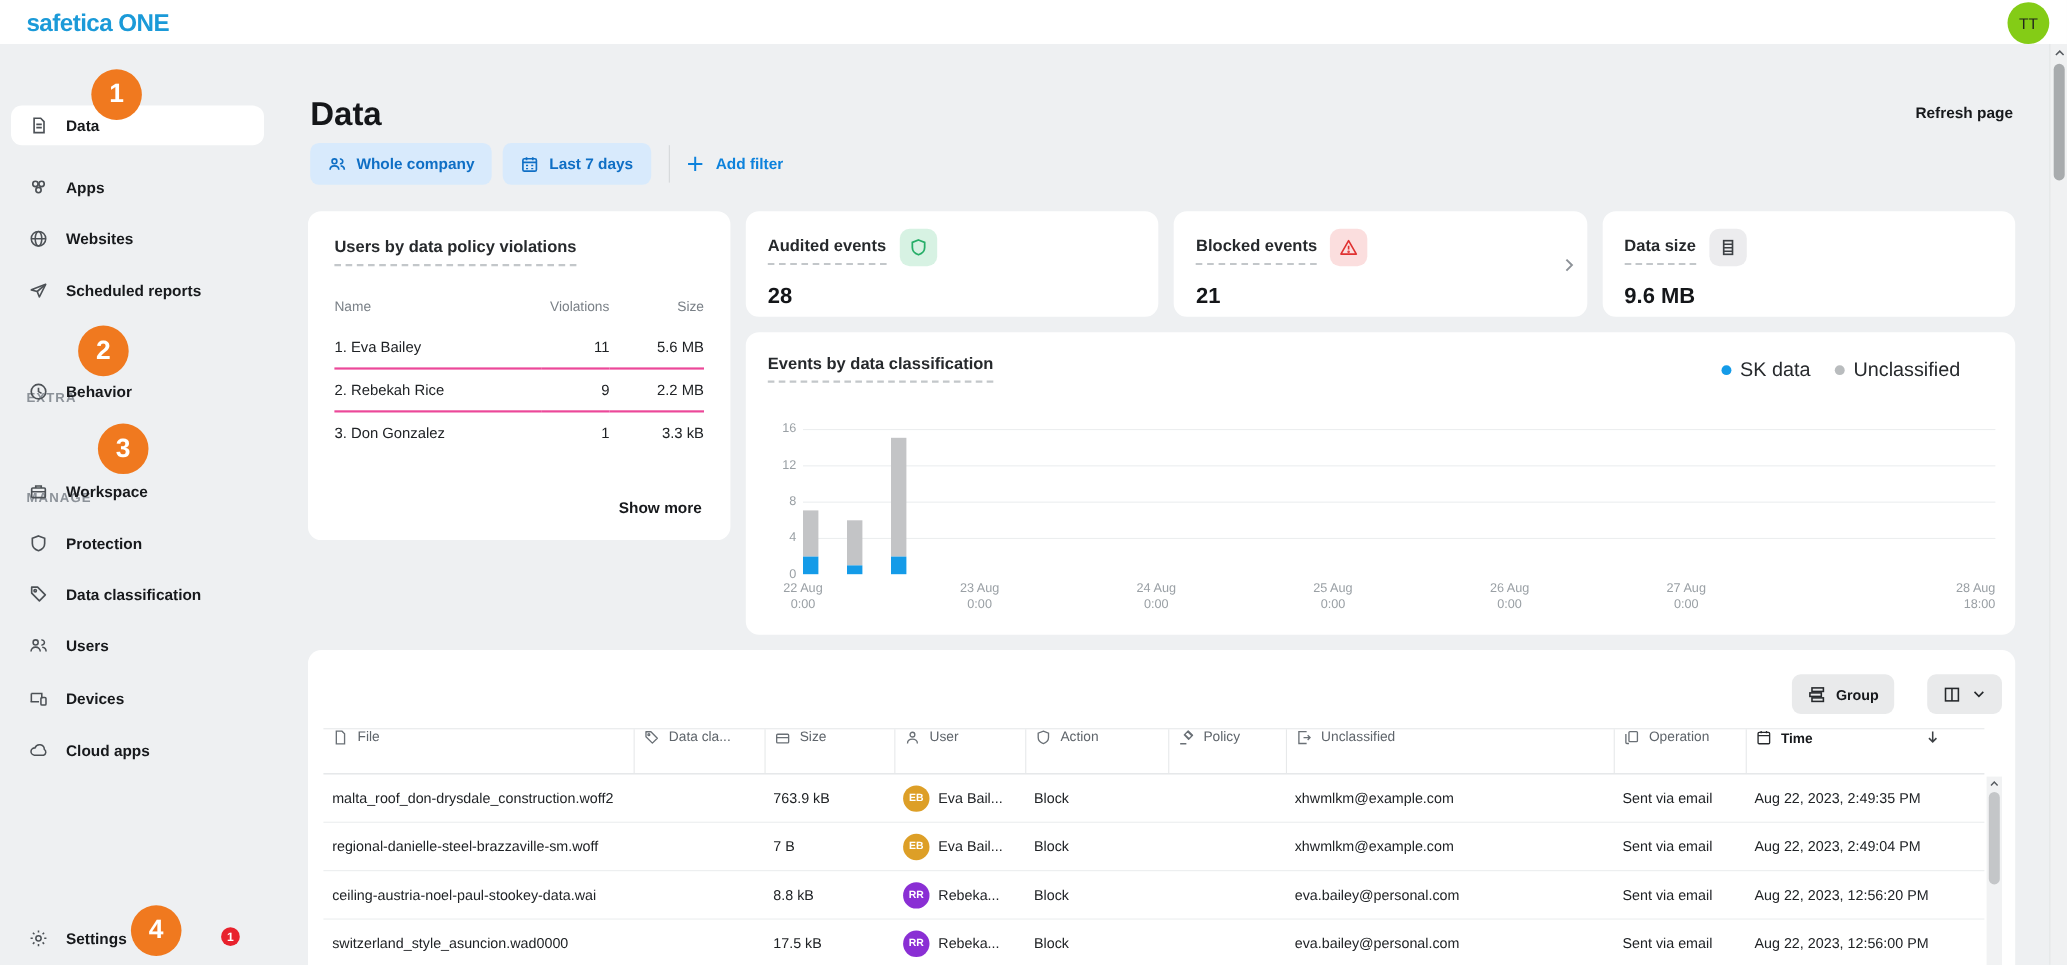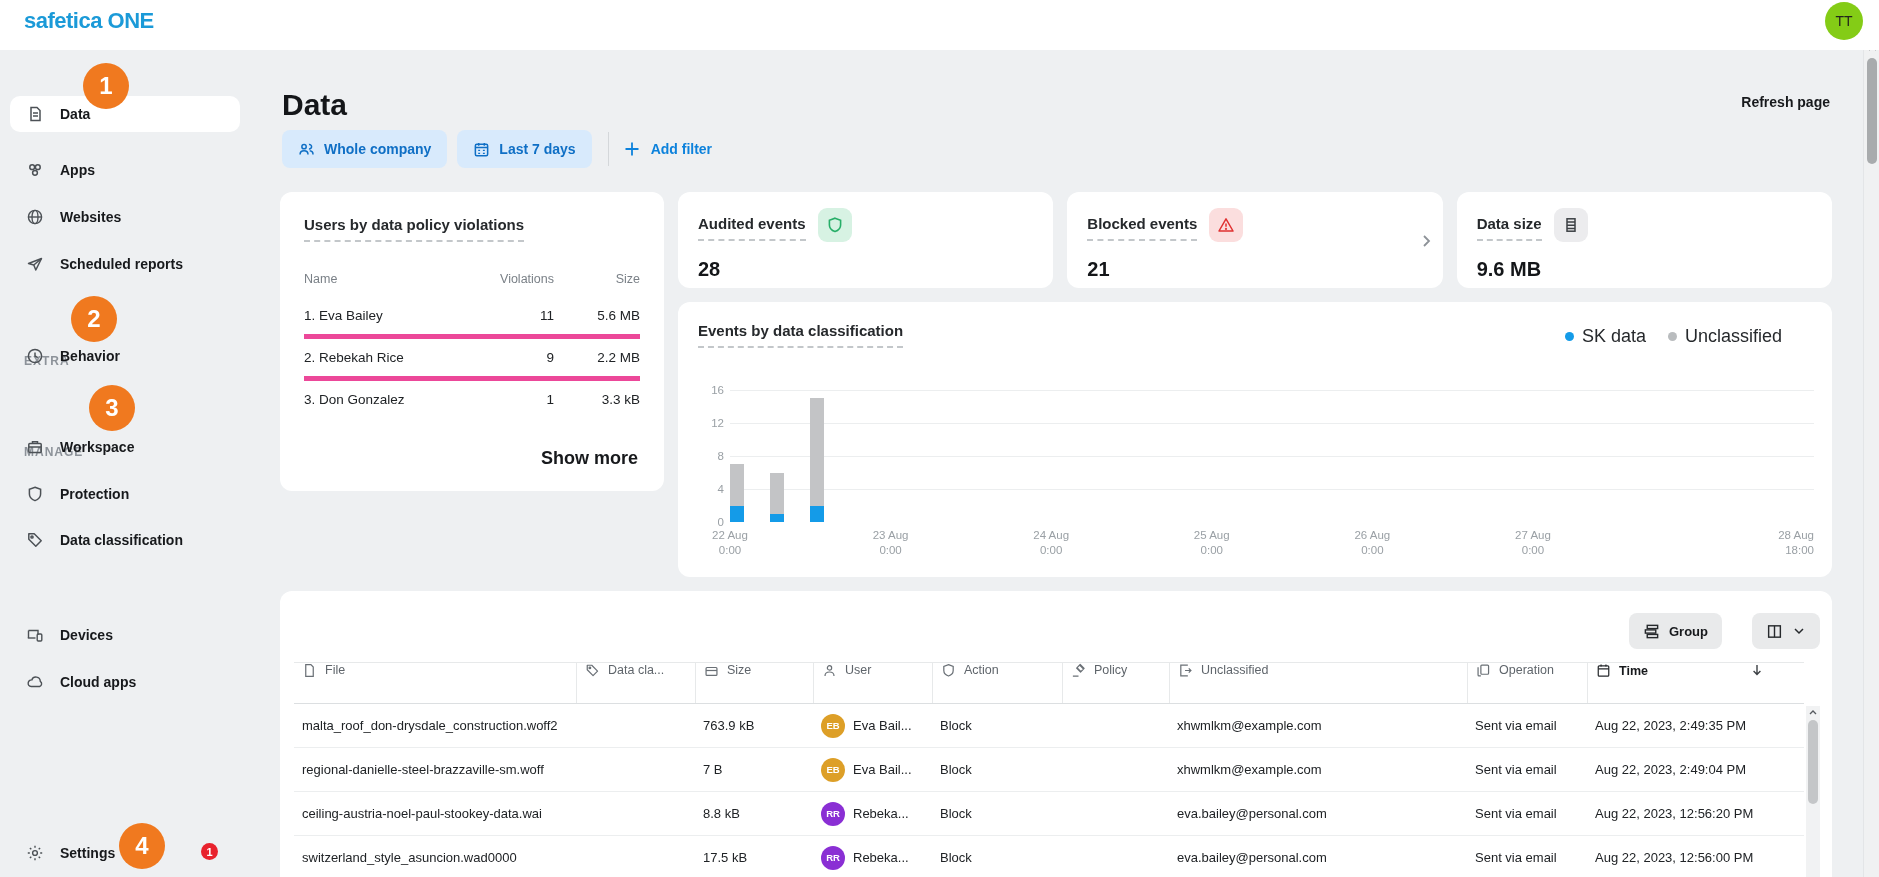--- a/index.html
+++ b/index.html
@@ -1,21 +1,21 @@
 <!DOCTYPE html>
 <html><head>
 <meta charset="utf-8">
 <style>
   * { margin:0; padding:0; box-sizing:border-box; }
   html,body { width:1879px; height:877px; overflow:hidden;
     font-family:"Liberation Sans","DejaVu Sans",sans-serif;
     background:#eef0f2; color:#1c1e21; }
 
   
-  .header { position:absolute; left:0; top:0; width:1879px; height:50px; background:#ffffff; z-index:5; }
+  .header { position:absolute; left:0; top:0; width:1879px; height:40px; background:#ffffff; z-index:5; }
   .logo { position:absolute; left:24px; top:8px; font-size:22px; font-weight:bold; color:#1b9ad8; letter-spacing:-0.5px; }
   .avatar { position:absolute; right:16px; top:2px; width:38px; height:38px; border-radius:50%;
     background:#84cc16; color:#23251c; font-weight:normal; font-size:14px;
     display:flex; align-items:center; justify-content:center; z-index:6; }
 
   
   .pagebar { position:absolute; right:0; top:40px; bottom:0; width:16px; background:#f0f1f2; border-left:1px solid #e3e5e7; }
   .pagebar .arr { position:absolute; left:0; width:16px; height:16px; display:flex; align-items:center; justify-content:center; color:#55595e; }
   .pagebar .thumb { position:absolute; left:3px; top:18px; width:10px; height:106px; background:#a8abad; border-radius:5px; }
 
@@ -50,23 +50,23 @@
   .dash { position:absolute; left:0; top:152px; width:1552px; height:385px; display:flex; }
 
   .dashed-title { font-size:15px; font-weight:bold; color:#26292c; display:inline-block;
     border-bottom:2px dashed #c3c7ca; padding-bottom:7px; }
 
   
   .vio-card { width:384px; height:299px; position:relative; padding:24px 24px 0 24px; flex:0 0 auto; }
   .vio-grid { display:grid; grid-template-columns:1fr 62px 86px; margin-top:22px; }
   .vio-grid .h { font-size:12.5px; color:#7a8087; padding:8px 0 10px 0; }
   .vio-grid .c { font-size:13.5px; color:#202326; padding:11px 0; border-top:1px solid transparent; }
-  .vio-grid .sep { border-top:5px solid #ec4899; }
+  .vio-grid .sep { border-top:2px solid #ec4899; }
   .r { text-align:right; }
-  .show-more { position:absolute; right:26px; bottom:22px; font-size:18px; font-weight:bold; color:#17191c; cursor:pointer; }
+  .show-more { position:absolute; right:26px; bottom:22px; font-size:14px; font-weight:bold; color:#17191c; cursor:pointer; }
 
   .dash-right { flex:1; margin-left:14px; display:flex; flex-direction:column; }
   .stats-row { display:flex; height:96px; }
   .stat-card { flex:1; position:relative; padding:22px 20px 0 20px; margin-right:14px; }
   .stat-card:last-child { margin-right:0; }
   .stat-head { display:flex; align-items:center; }
   .stat-ico { width:34px; height:34px; border-radius:9px; margin-left:12px; margin-top:-6px;
     display:flex; align-items:center; justify-content:center; }
   .stat-ico svg { width:18px; height:18px; }
   .ico-green { background:#d7f2e3; color:#27ae68; }
@@ -226,20 +226,30 @@
   <div class="side-item" style="top:482px">
     <span class="icn">
       <svg viewBox="0 0 18 18" fill="none" stroke="currentColor" stroke-width="1.5" stroke-linejoin="round">
           <path d="M2.8 2.8h5.4l7 7-5.4 5.4-7-7z"></path>
           <circle cx="6" cy="6" r="1.1"></circle>
         </svg>
     </span>
     <span class="lbl">Data classification</span>
   </div>
 
+  <div class="side-item" style="top:529px">
+    <span class="icn">
+      <svg viewBox="0 0 18 18" fill="none" stroke="currentColor" stroke-width="1.4">
+          <circle cx="6.4" cy="6" r="2.3"></circle>
+          <path d="M2.2 14.2c0-2.4 1.9-3.9 4.2-3.9s4.2 1.5 4.2 3.9"></path>
+          <path d="M11.6 3.8a2.3 2.3 0 1 1 0 4.5M12.4 10.4c2 .2 3.5 1.6 3.5 3.8"></path>
+        </svg>
+    </span>
+    <span class="lbl">Users</span>
+  </div>
 
   <div class="side-item" style="top:577px">
     <span class="icn">
       <svg viewBox="0 0 18 18" fill="none" stroke="currentColor" stroke-width="1.4">
           <path d="M2.5 4.5h9.5v4.5"></path>
           <path d="M1.8 12h7.7"></path>
           <path d="M2.5 4.5V12"></path>
           <rect x="11.2" y="8" width="4.6" height="7" rx="1"></rect>
         </svg>
     </span>

